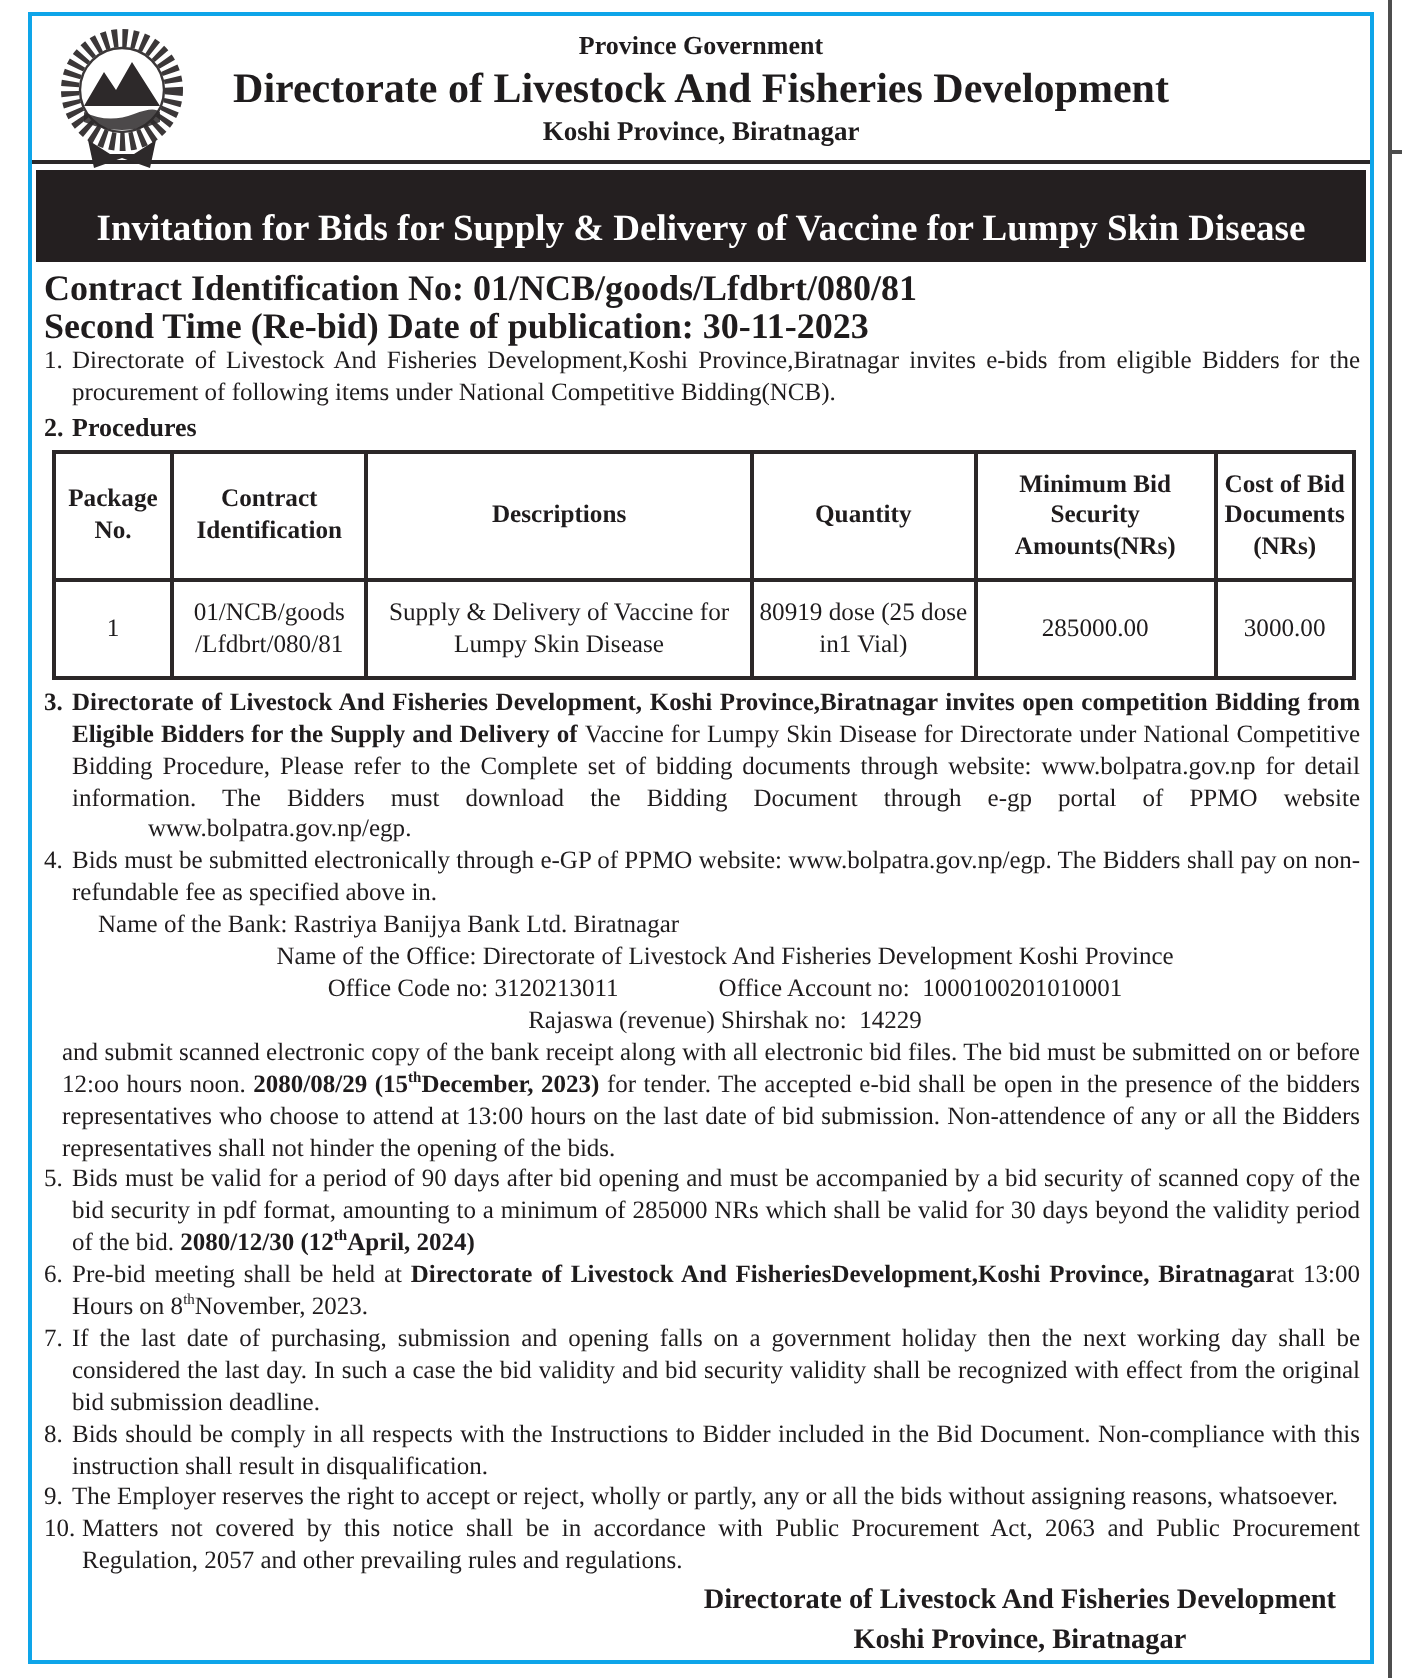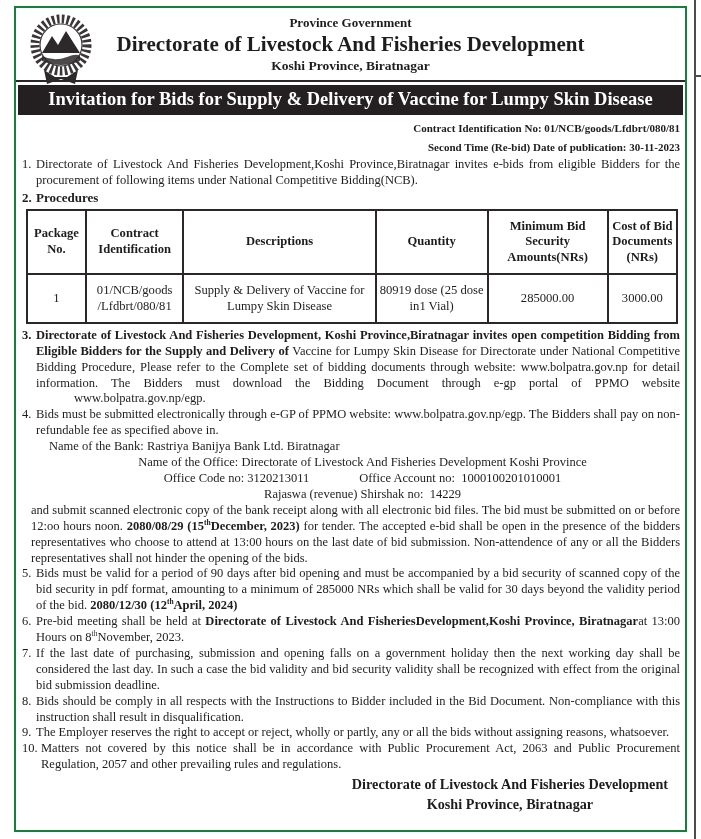--- a/index.html
+++ b/index.html
@@ -2,39 +2,39 @@
 <html><head>
 <meta charset="utf-8">
 <style>
   html,body{margin:0;padding:0;}
   body{
     width:701px;height:839px;background:#ffffff;position:relative;
     font-family:"Liberation Serif", serif;color:#1f1c1d;overflow:hidden;
   }
   .doc{
     position:absolute;left:14px;top:6px;width:669px;height:822px;
-    border:2px solid #15803d;background:#fff;overflow:hidden;
+    border:2px solid #0ea5e9;background:#fff;overflow:hidden;
   }
   
   .artifact-vline{position:absolute;left:694px;top:0;width:2px;height:839px;background:#4d4d4d;}
   .artifact-hline{position:absolute;left:695px;top:75px;width:6px;height:2px;background:#4d4d4d;}
 
   .masthead{position:relative;text-align:center;border-bottom:2px solid #2b2728;padding:7px 0 5px 0;}
   .emblem{position:absolute;left:13px;top:4px;width:64px;height:78px;}
   .mh1,.mh2{font-weight:700;font-size:13px;line-height:16px;}
   .mh3{font-weight:700;font-size:21px;line-height:26px;}
   .mh4{font-weight:700;font-size:13.5px;line-height:18px;}
 
   .banner{
     margin:3px 2px 0 2px;background:#241f20;color:#ffffff;
-    font-weight:700;font-size:18.5px;line-height:21px;text-align:center;padding:4px 0 5px 0;
+    font-weight:700;font-size:18.5px;line-height:21px;text-align:center;padding:20px 0 5px 0;
   }
 
   .content{padding:4px 5px 0 6px;}
-  .subhead{text-align:right;font-weight:700;font-size:11px;line-height:19px;}
+  .subhead{text-align:left;font-weight:700;font-size:18px;line-height:19px;}
   .items{font-size:12.5px;line-height:15.9px;text-align:justify;}
   .item{padding-left:14px;text-indent:-14px;}
   .item .num{display:inline-block;width:14px;text-indent:0;}
   .item-wide{padding-left:19px;text-indent:-19px;}
   .item-wide .num{width:19px;}
   .heading-item{font-weight:700;font-size:13px;line-height:17px;}
   .sub{padding-left:27px;text-align:left;}
   .sub2{padding-left:23px;text-align:center;}
   .cont{padding-left:9px;}
   .b{font-weight:700;}

